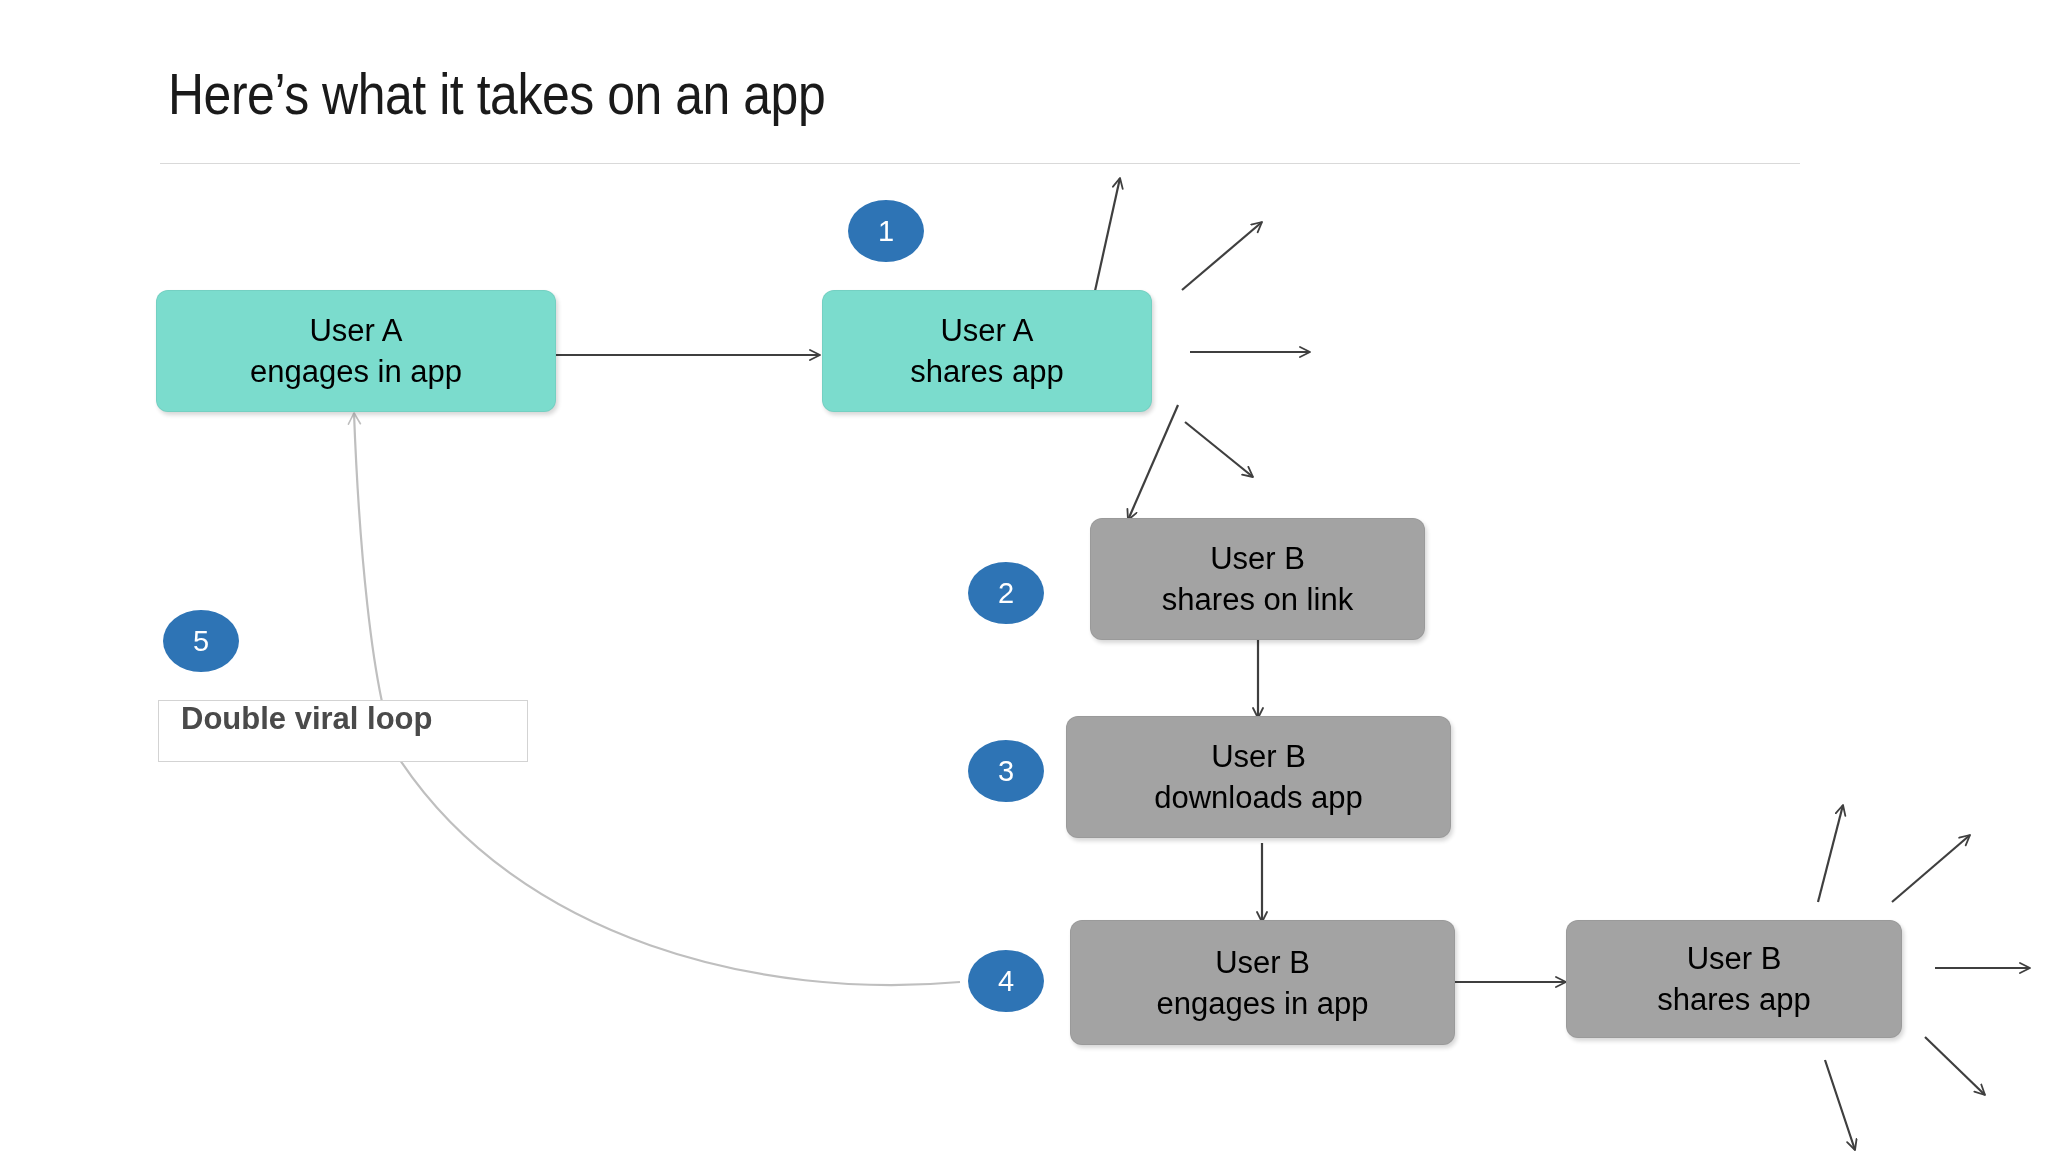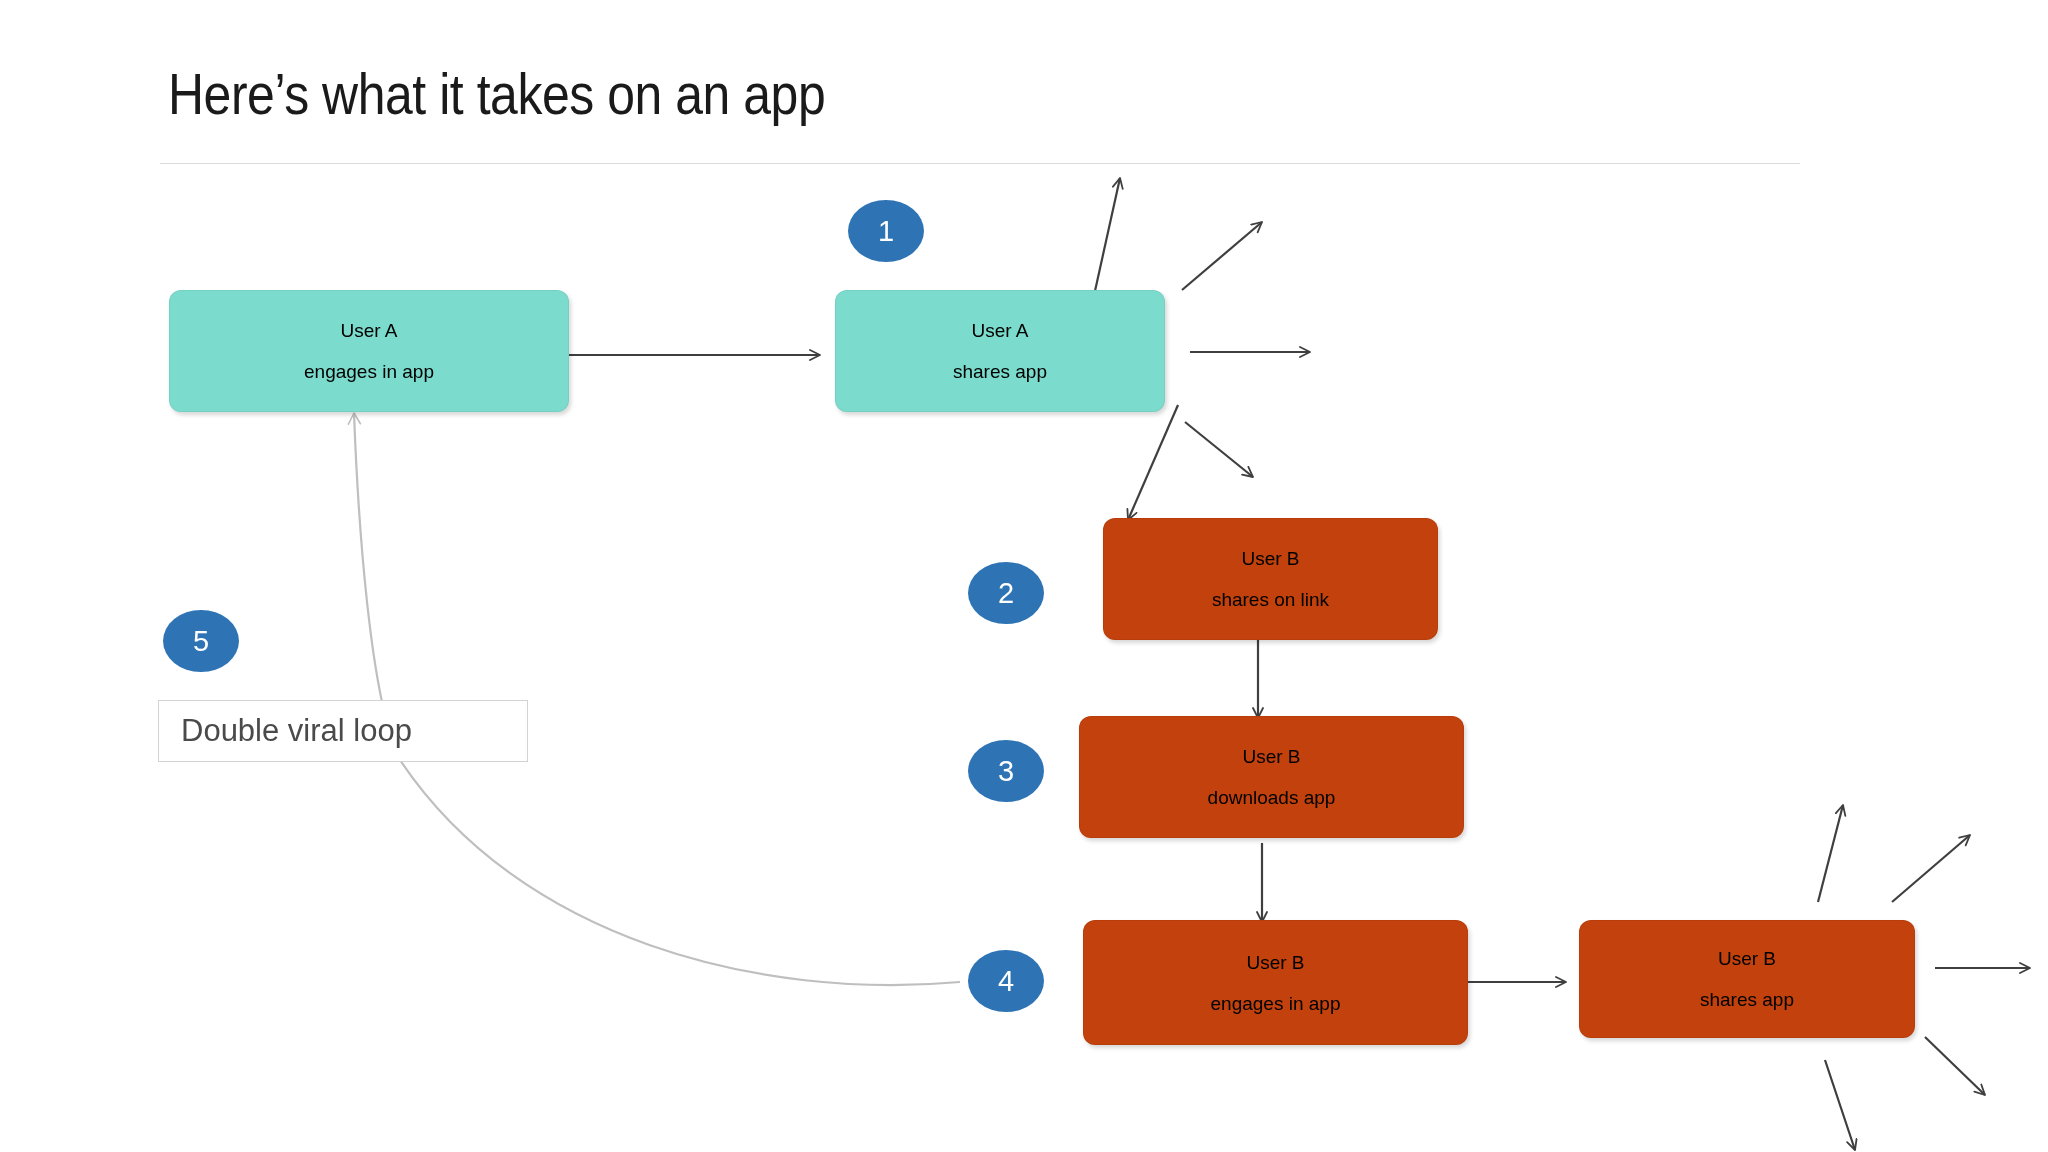--- a/index.html
+++ b/index.html
@@ -44,30 +44,29 @@
   .node {
     position: absolute;
     box-sizing: border-box;
     border-radius: 12px;
     display: flex;
     flex-direction: column;
     align-items: center;
     justify-content: center;
     text-align: center;
     color: #000000;
-    font-size: 19px;
+    font-size: 31px;
     line-height: 41px;
     font-family: "Liberation Sans", sans-serif;
     box-shadow: 2px 3px 4px rgba(0,0,0,0.16);
     border: 1px solid rgba(0,0,0,0.05);
-    margin-left: 13px;
   }
   .node .ln { display: block; white-space: nowrap; }
   .node-green { background: #7BDCCD; }
-  .node-peach { background: #c2410c; }
+  .node-peach { background: #a3a3a3; }
 
   
   .badge {
     position: absolute;
     border-radius: 50%;
     background: #2E74B5;
     color: #ffffff;
     display: flex;
     align-items: center;
     justify-content: center;
@@ -80,26 +79,27 @@
   #callout {
     position: absolute;
     left: 158px;
     top: 700px;
     width: 370px;
     height: 62px;
     box-sizing: border-box;
     background: #ffffff;
     border: 1px solid #d3d3d3;
     display: flex;
-    align-items: center;
+    align-items: flex-start;
     padding-left: 22px;
     font-size: 31px;
     color: #4a4a4a;
     font-family: "Liberation Sans", sans-serif;
     z-index: 4;
+    font-weight: bold;
   }
 
   
   #arrows {
     position: absolute;
     left: 0; top: 0;
     width: 2048px;
     height: 1152px;
     pointer-events: none;
   }

